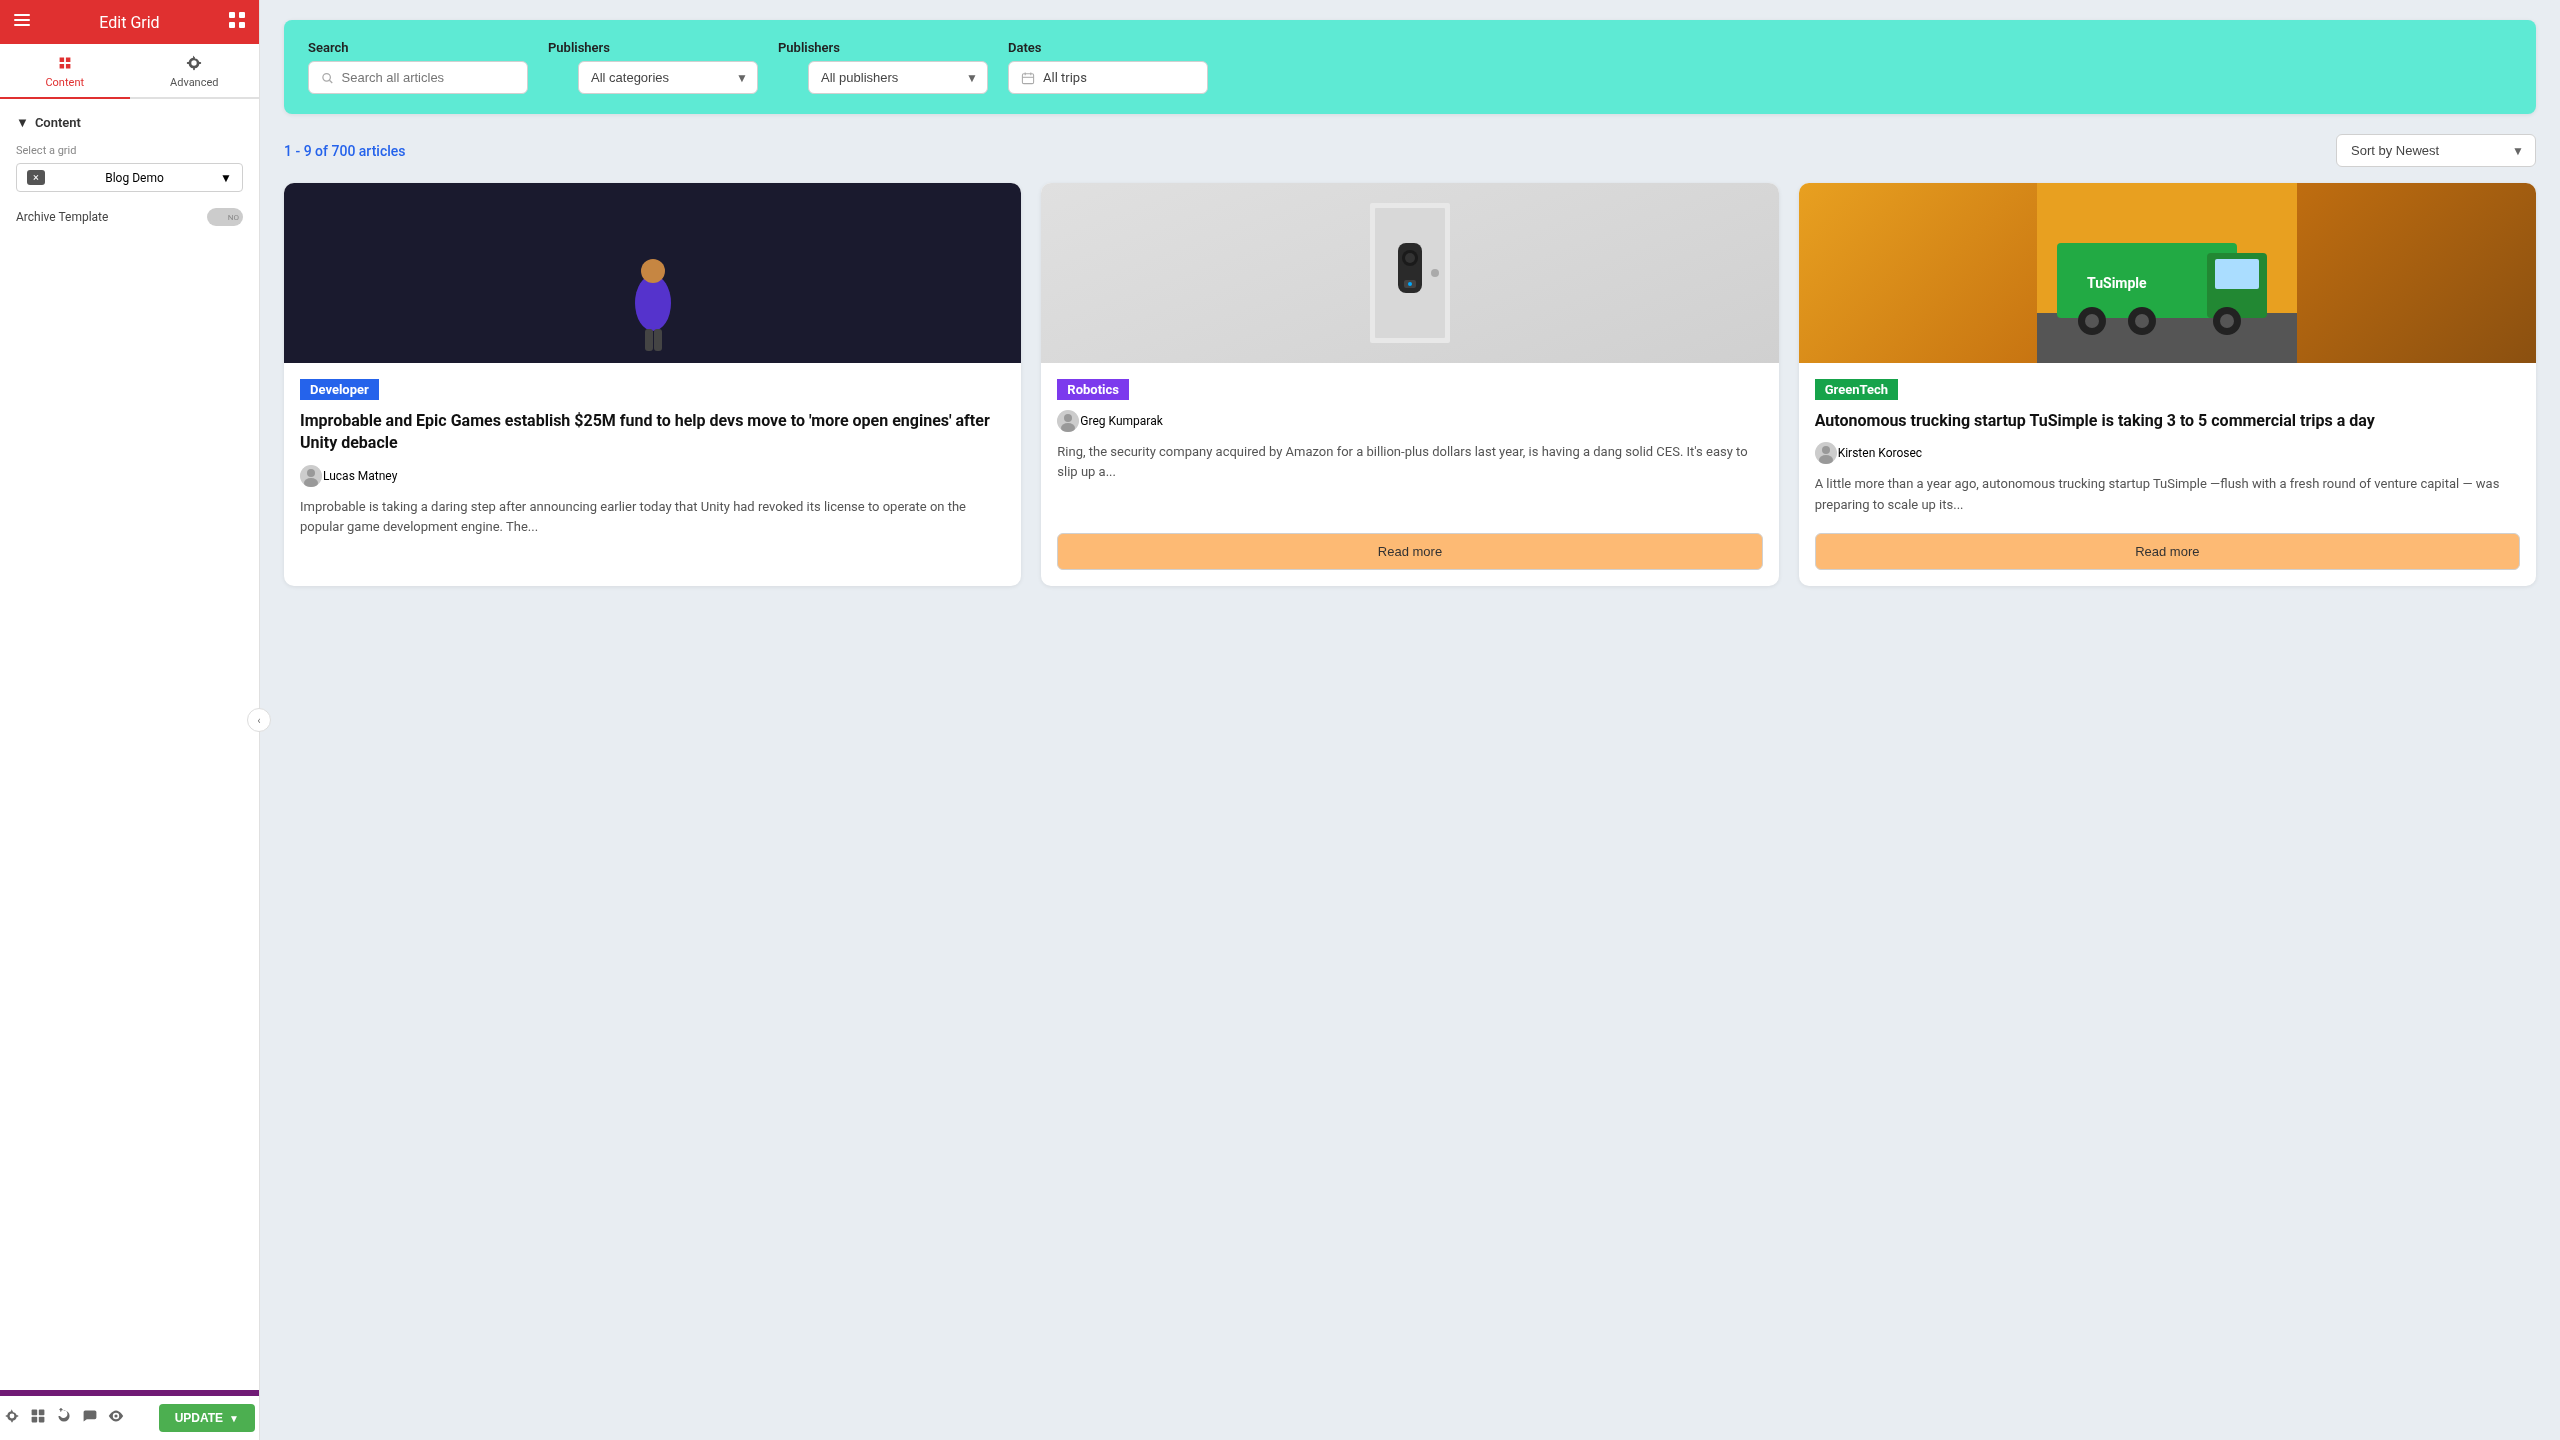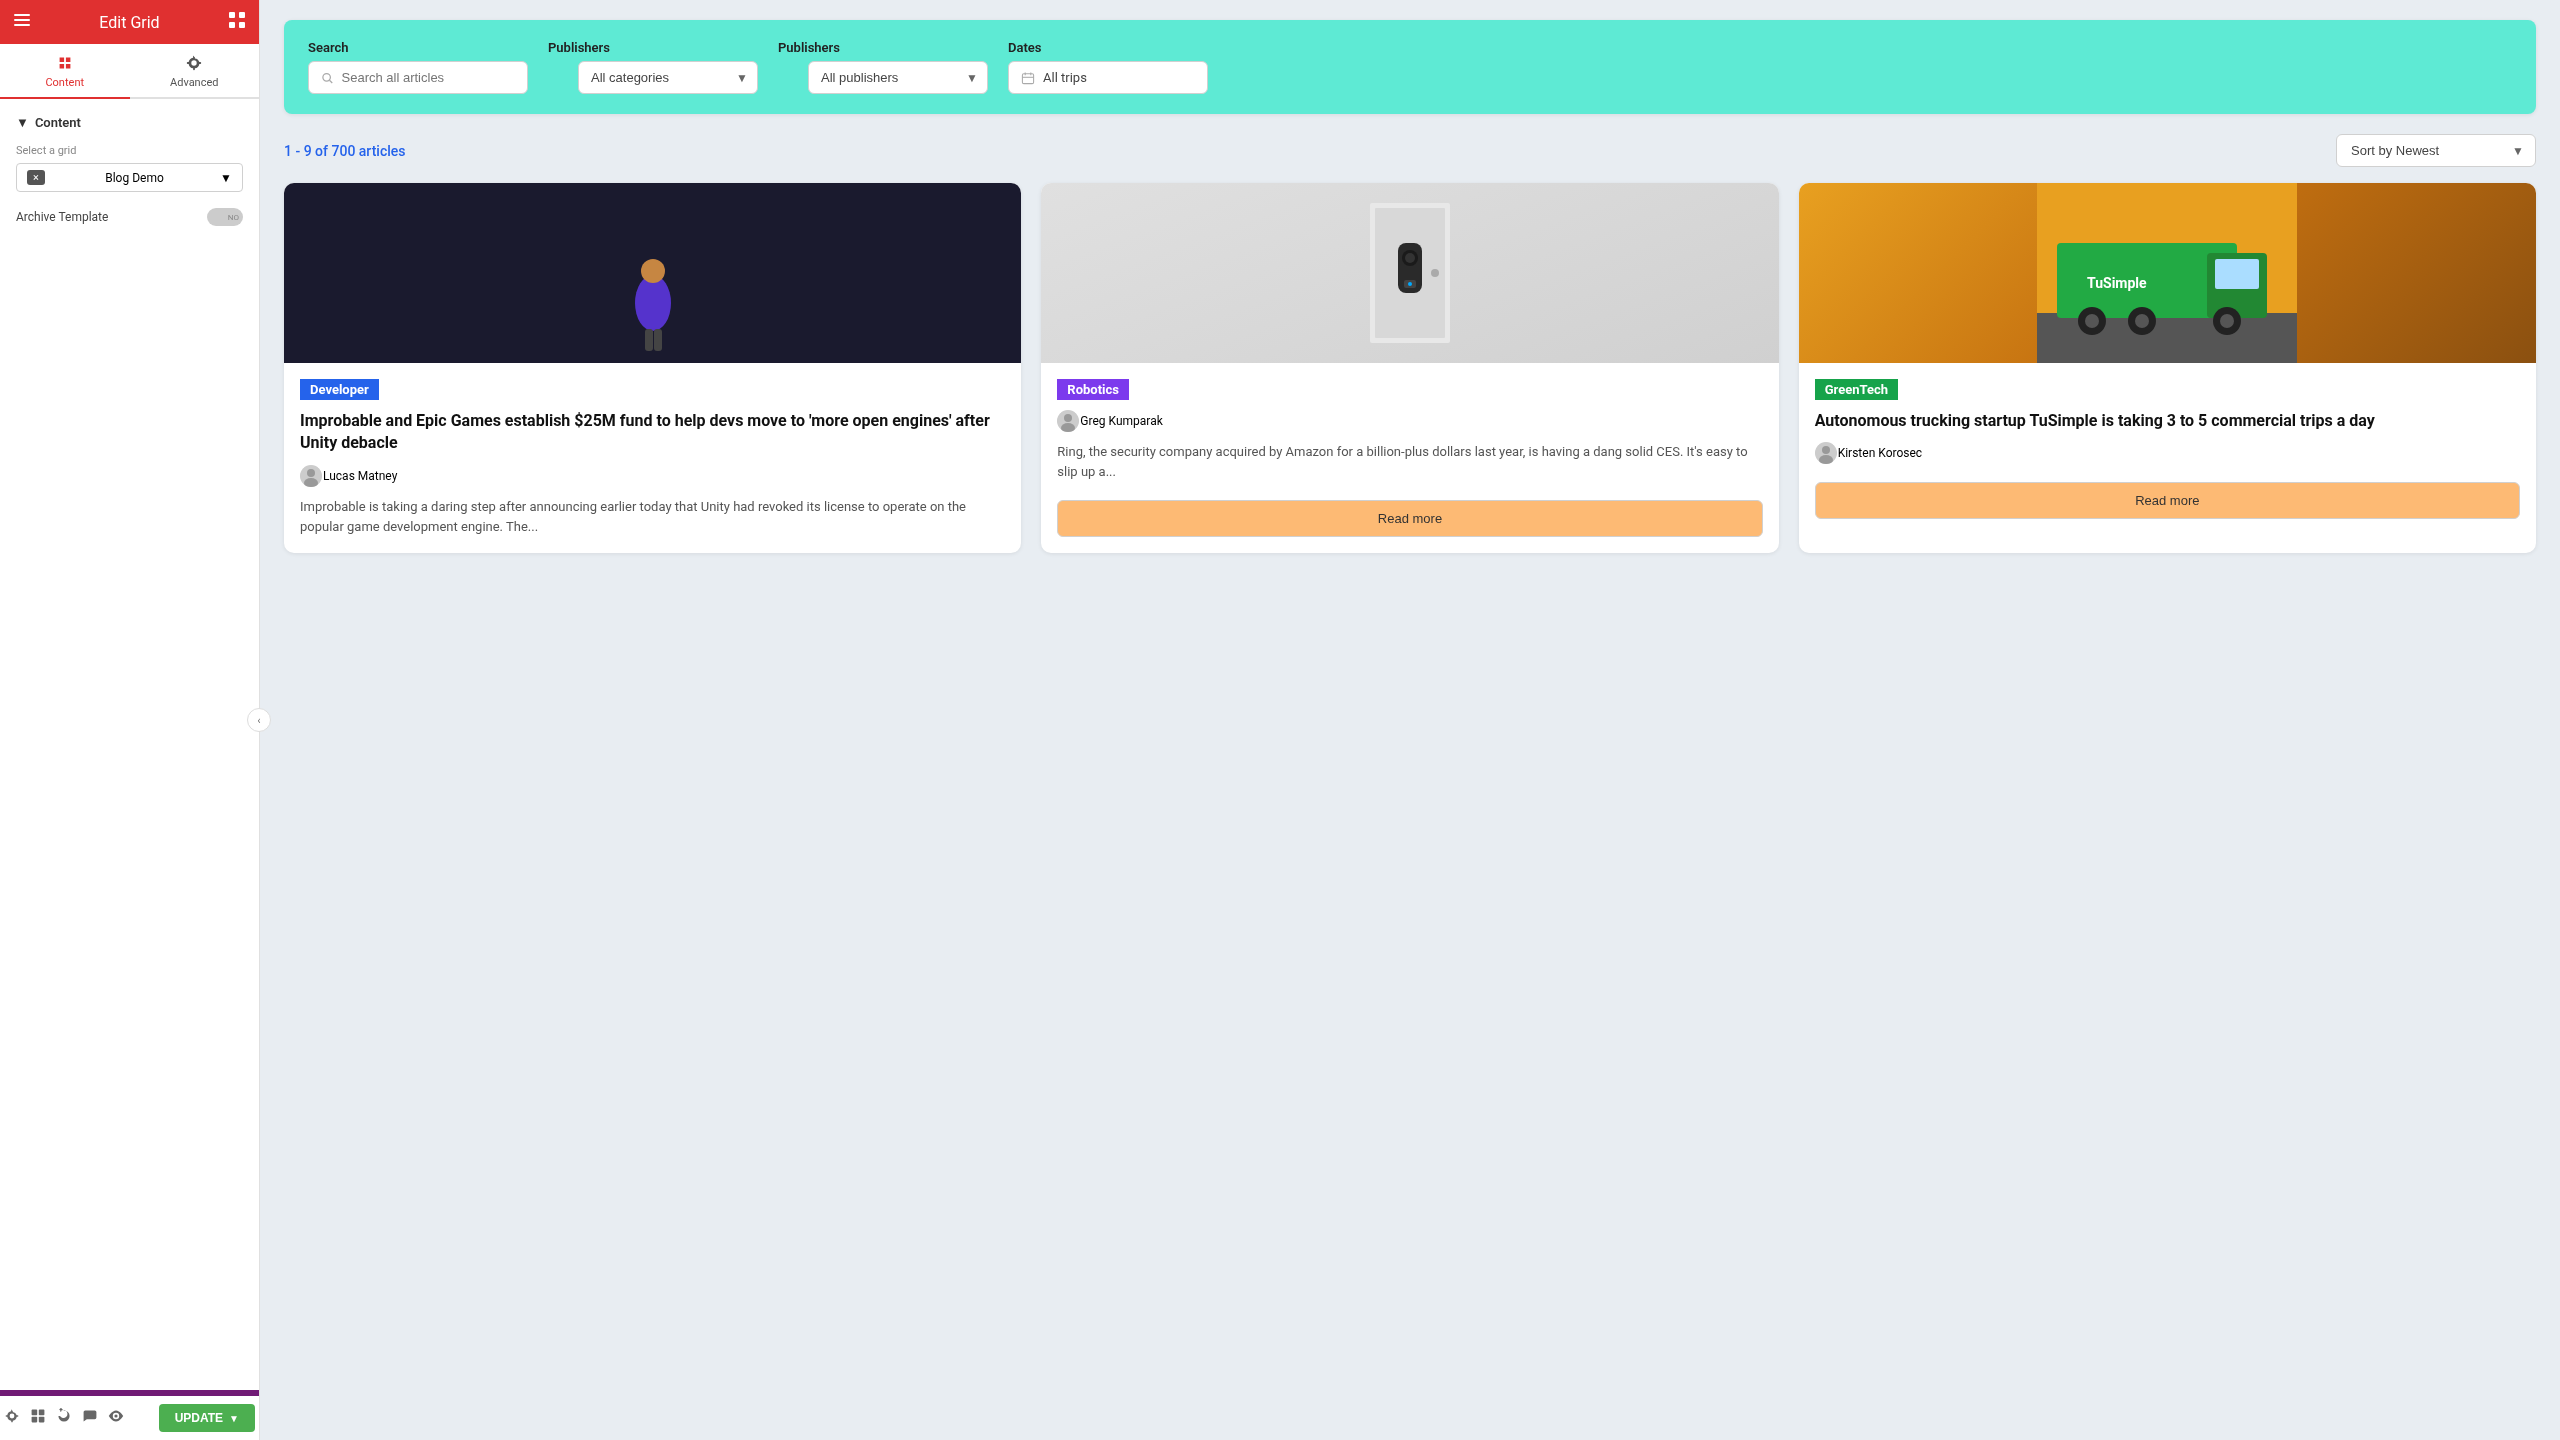--- a/index.html
+++ b/index.html
@@ -611,18 +611,19 @@
         <div class="article-author">
           <div class="author-avatar">
             <svg width="22" height="22" viewBox="0 0 22 22">
                 <circle cx="11" cy="11" r="11" fill="#ccc"></circle>
                 <circle cx="11" cy="8" r="4" fill="#999"></circle>
                 <ellipse cx="11" cy="18" rx="7" ry="5" fill="#999"></ellipse>
               </svg>
           </div>
           <span>Kirsten Korosec</span>
         </div>
+        <div class="article-excerpt">A little more than a year ago, autonomous trucking startup TuSimple —flush with a fresh round of venture capital — was preparing to scale up its...</div>
         <button class="read-more-btn">Read more</button>
       </div>
     </div>
 
   </div>
 </div>
 
 </body></html>

